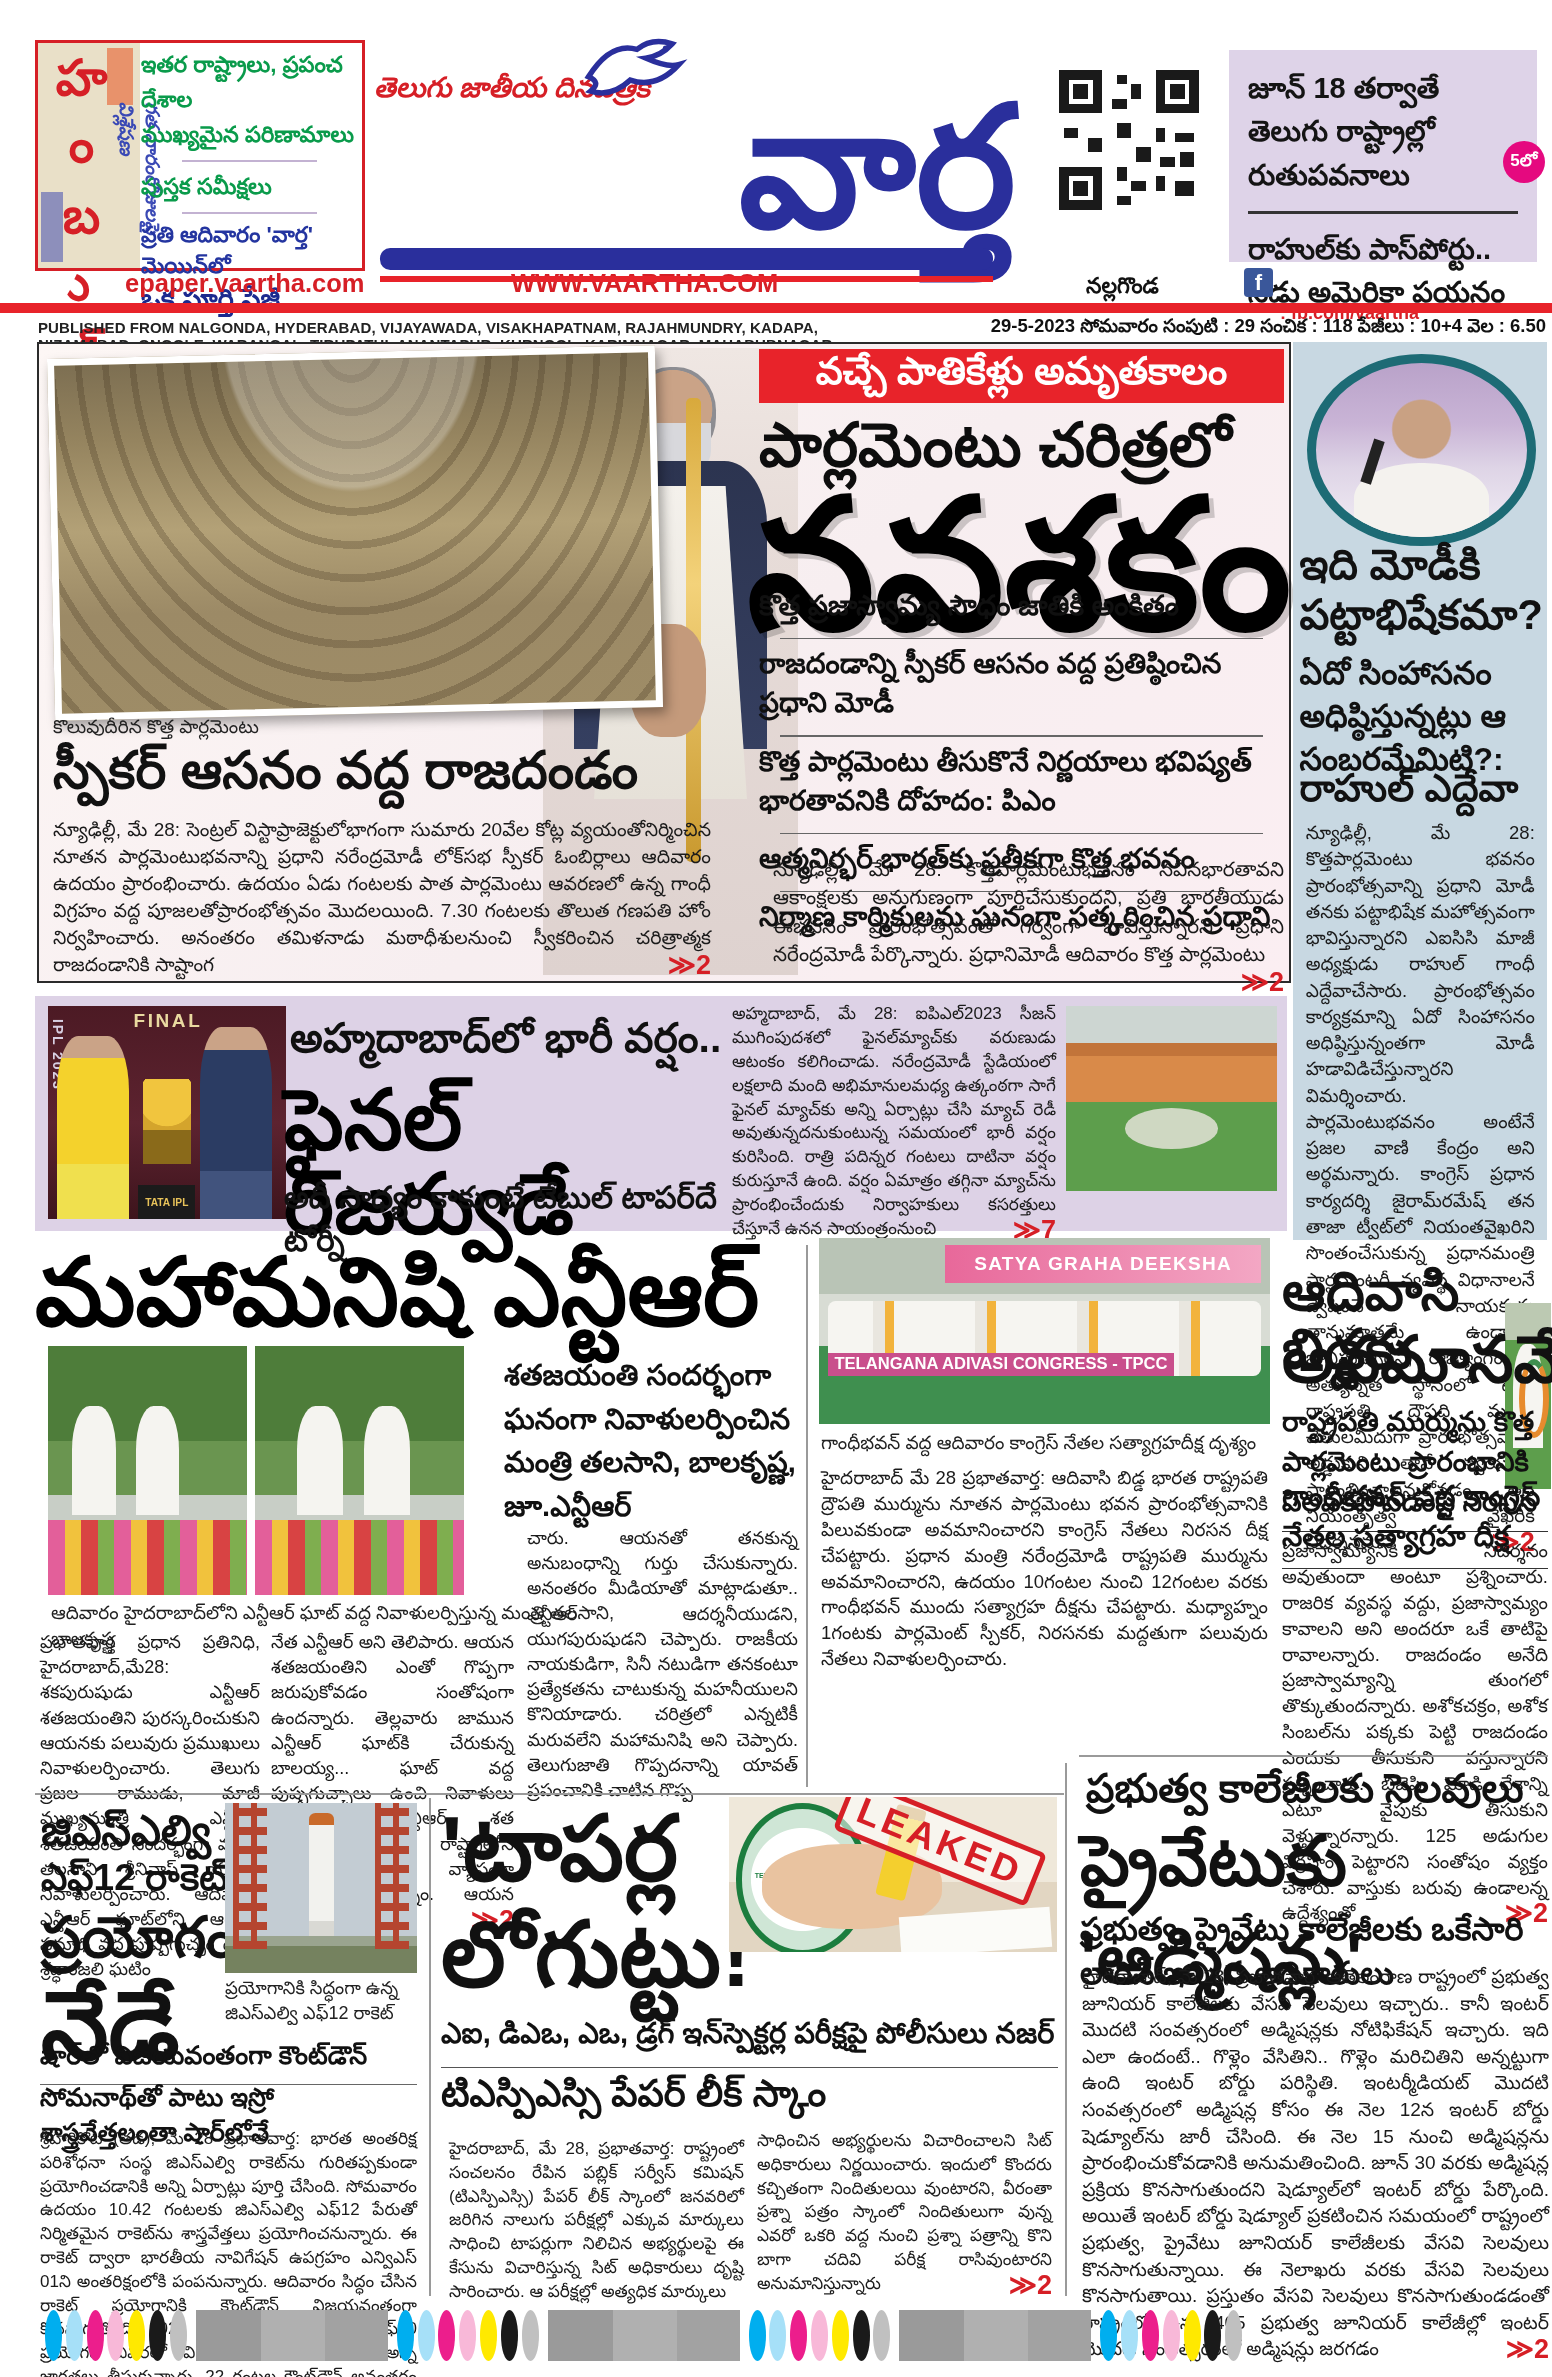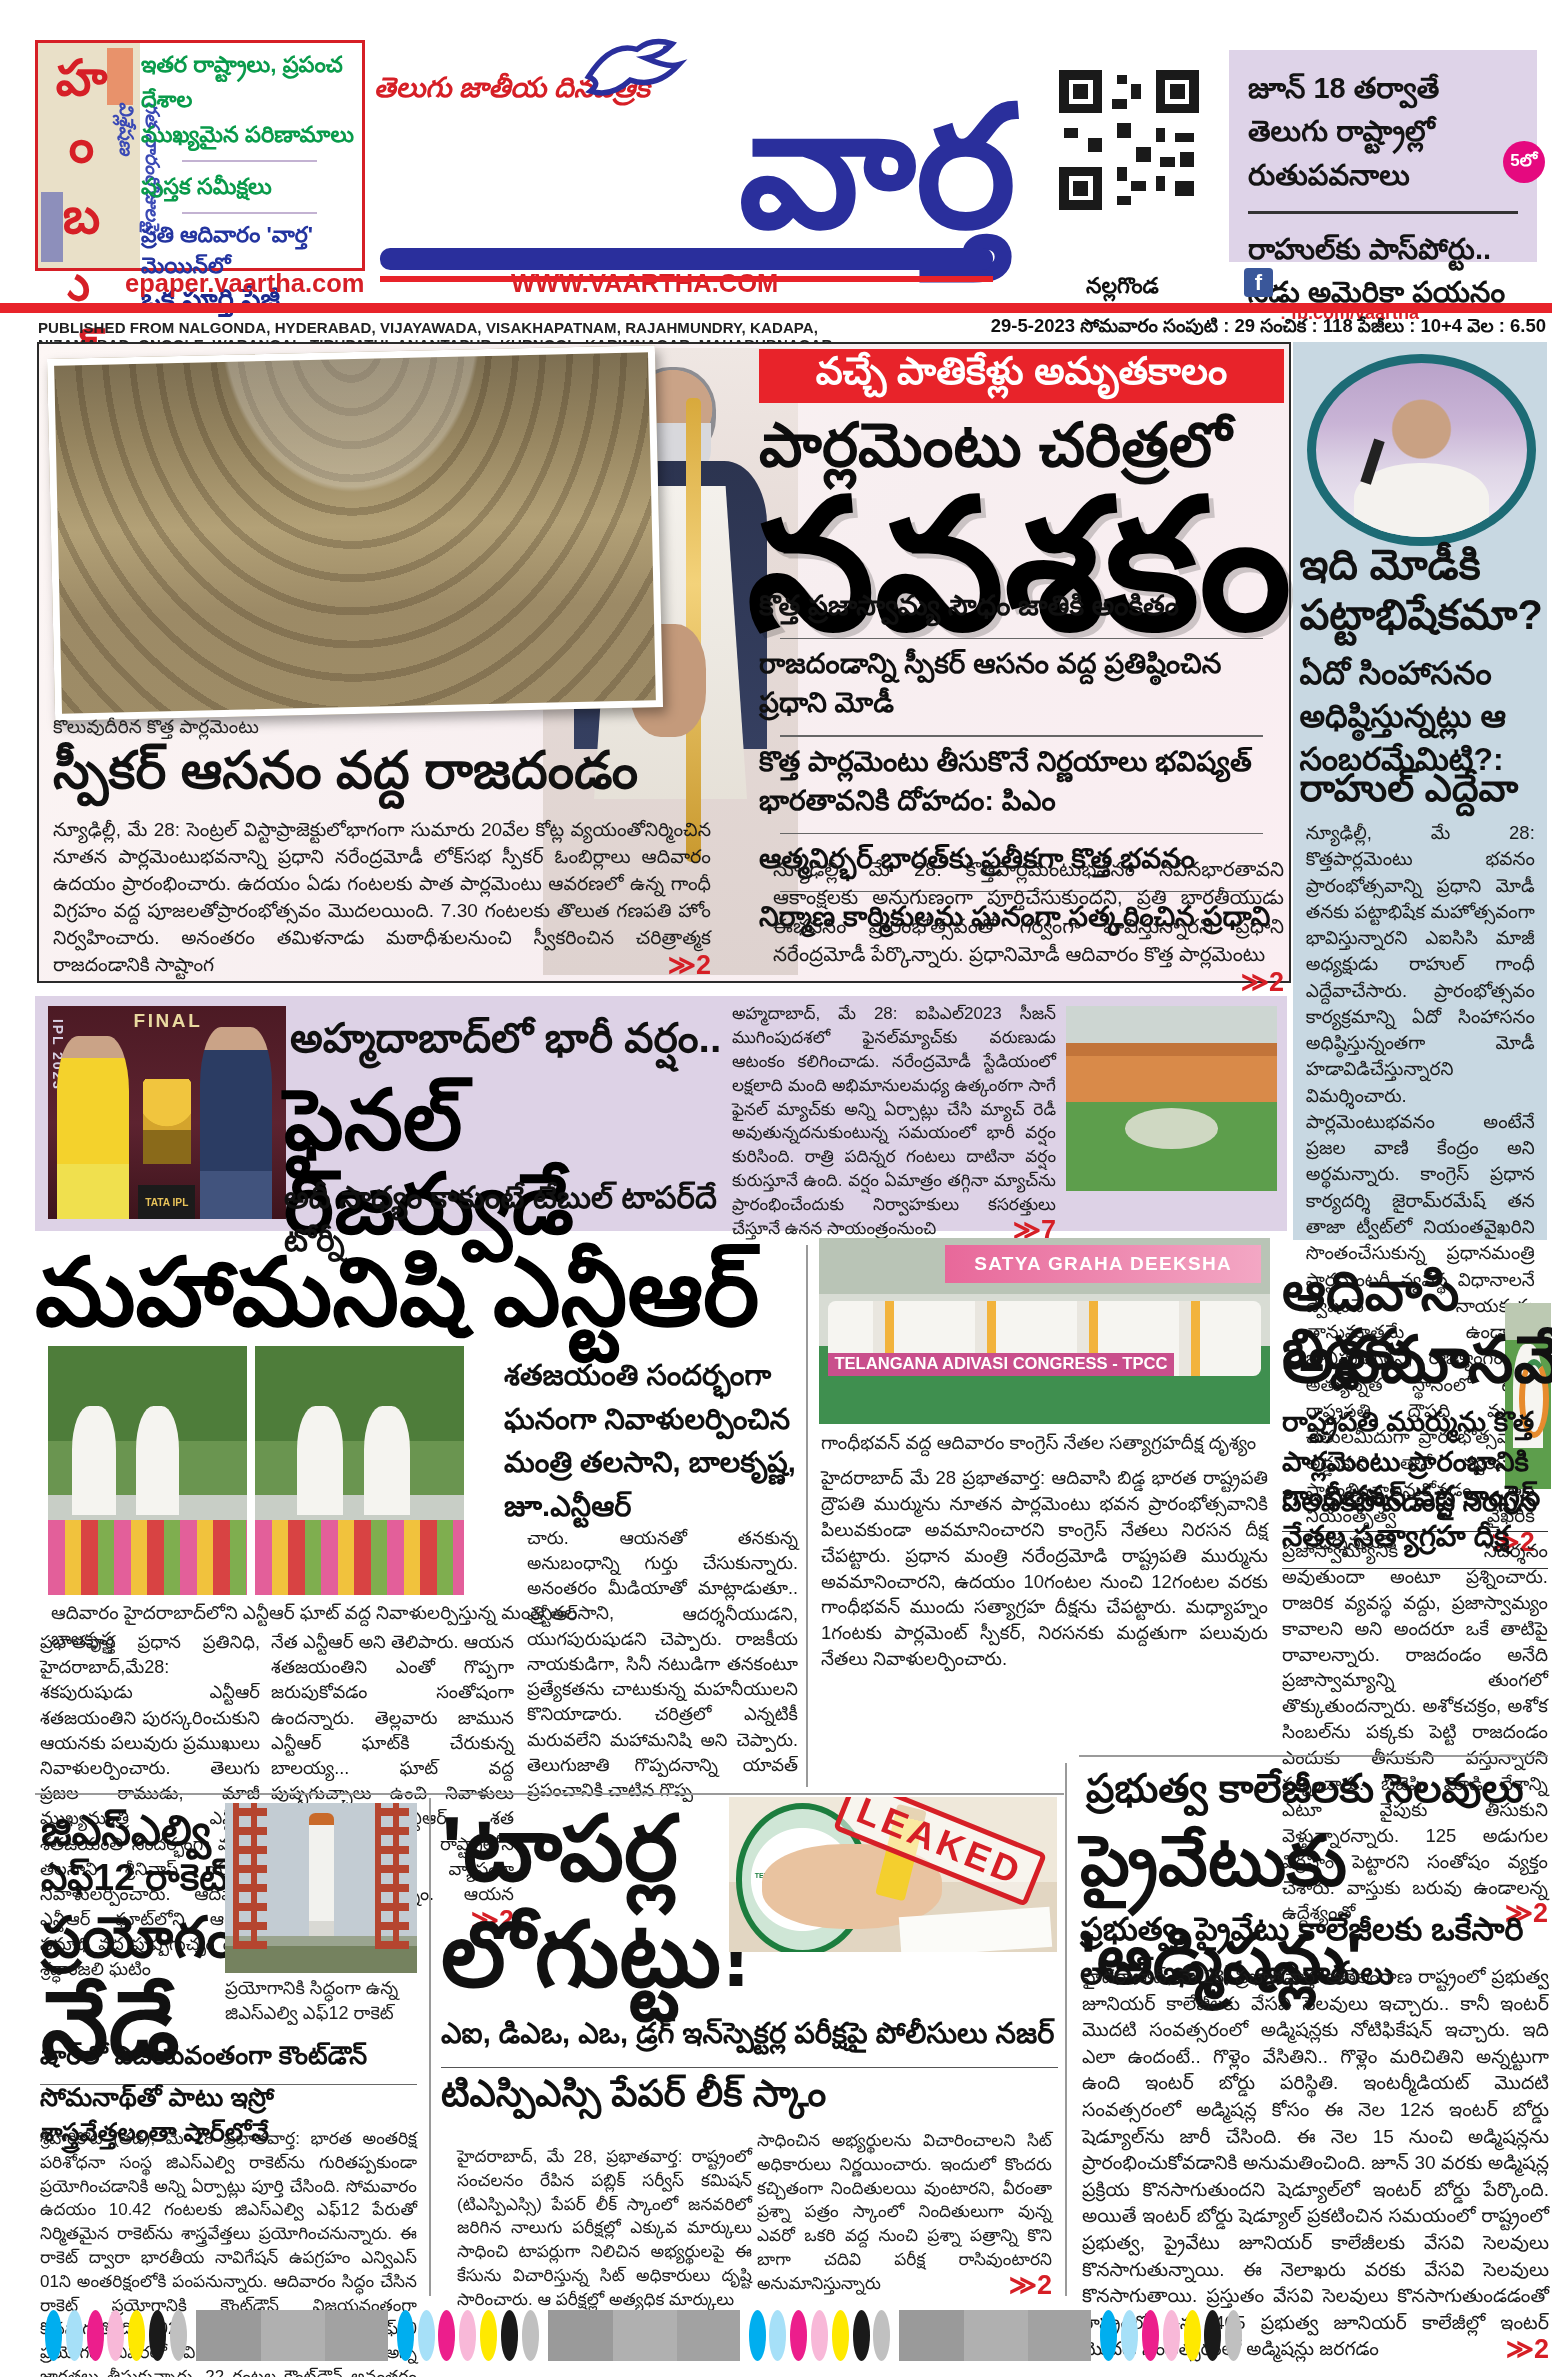--- a/index.html
+++ b/index.html
@@ -372,21 +372,21 @@
     <div class="abs top-head c" style="left:441px;top:1907px;width:281px;">లోగుట్టు!'</div>
     <div class="abs photo exam" style="left:729px;top:1797px;width:328px;height:155px;">
       <div class="tspsc-logo">TELANGANA STATE PUBLIC SERVICE COMMISSION</div>
       <div class="exam-hand"></div>
       <div class="exam-pencil"></div>
       <div class="exam-paper"></div>
       <div class="leaked">LEAKED</div>
     </div>
     <div class="abs c b" style="left:441px;top:2017px;width:617px;font-size:29px;border-bottom:1.9px solid #555;padding-bottom:10.2px;">ఎఐ, డిఎఒ, ఎఒ, డ్రగ్ ఇన్‌స్పెక్టర్ల పరీక్షపై పోలీసులు నజర్</div>
     <div class="abs c b" style="left:441px;top:2073px;width:617px;font-size:37px;">టిఎస్పిఎస్సి పేపర్ లీక్ స్కాం</div>
-    <p class="abs sm-txt j" style="left:441px;top:2129px;width:295px;margin:16px;font-size:17px;">హైదరాబాద్, మే 28, ప్రభాతవార్త: రాష్ట్రంలో సంచలనం రేపిన పబ్లిక్ సర్వీస్ కమిషన్ (టిఎస్పిఎస్సి) పేపర్ లీక్ స్కాంలో జనవరిలో జరిగిన నాలుగు పరీక్షల్లో ఎక్కువ మార్కులు సాధించి టాపర్లుగా నిలిచిన అభ్యర్థులపై ఈ కేసును విచారిస్తున్న సిట్ అధికారులు దృష్టి సారించారు. ఆ పరీక్షల్లో అత్యధిక మార్కులు</p>
+    <p class="abs sm-txt j" style="left:441px;top:2129px;width:295px;margin:8px;font-size:17px;">హైదరాబాద్, మే 28, ప్రభాతవార్త: రాష్ట్రంలో సంచలనం రేపిన పబ్లిక్ సర్వీస్ కమిషన్ (టిఎస్పిఎస్సి) పేపర్ లీక్ స్కాంలో జనవరిలో జరిగిన నాలుగు పరీక్షల్లో ఎక్కువ మార్కులు సాధించి టాపర్లుగా నిలిచిన అభ్యర్థులపై ఈ కేసును విచారిస్తున్న సిట్ అధికారులు దృష్టి సారించారు. ఆ పరీక్షల్లో అత్యధిక మార్కులు</p>
     <p class="abs sm-txt j" style="left:757px;top:2129px;width:295px;margin:0;font-size:17px;">
       <span>సాధించిన అభ్యర్థులను విచారించాలని సిట్ అధికారులు నిర్ణయించారు. ఇందులో కొందరు కచ్చితంగా నిందితులయి వుంటారని, వీరంతా ప్రశ్నా పత్రం స్కాంలో నిందితులుగా వున్న ఎవరో ఒకరి వద్ద నుంచి ప్రశ్నా పత్రాన్ని కొని బాగా చదివి పరీక్ష రాసివుంటారని అనుమానిస్తున్నారు</span>
       <span class="jump">≫2</span>
     </p>
   </section>
 
   <section>
     <div class="abs adm-kicker c" style="left:1086px;top:1766px;width:462px;">ప్రభుత్వ కాలేజీలకు సెలవులు</div>
     <div class="abs adm-head c" style="left:1080px;top:1821px;width:473px;">ప్రైవేటుకు 'అడ్మిషన్లు'</div>
     <div class="abs adm-sub c" style="left:1080px;top:1911px;width:473px;">ప్రభుత్వ, ప్రైవేటు కాలేజీలకు ఒకేసారి లాగిన్ ఇచ్చిన అధికారులు</div>

